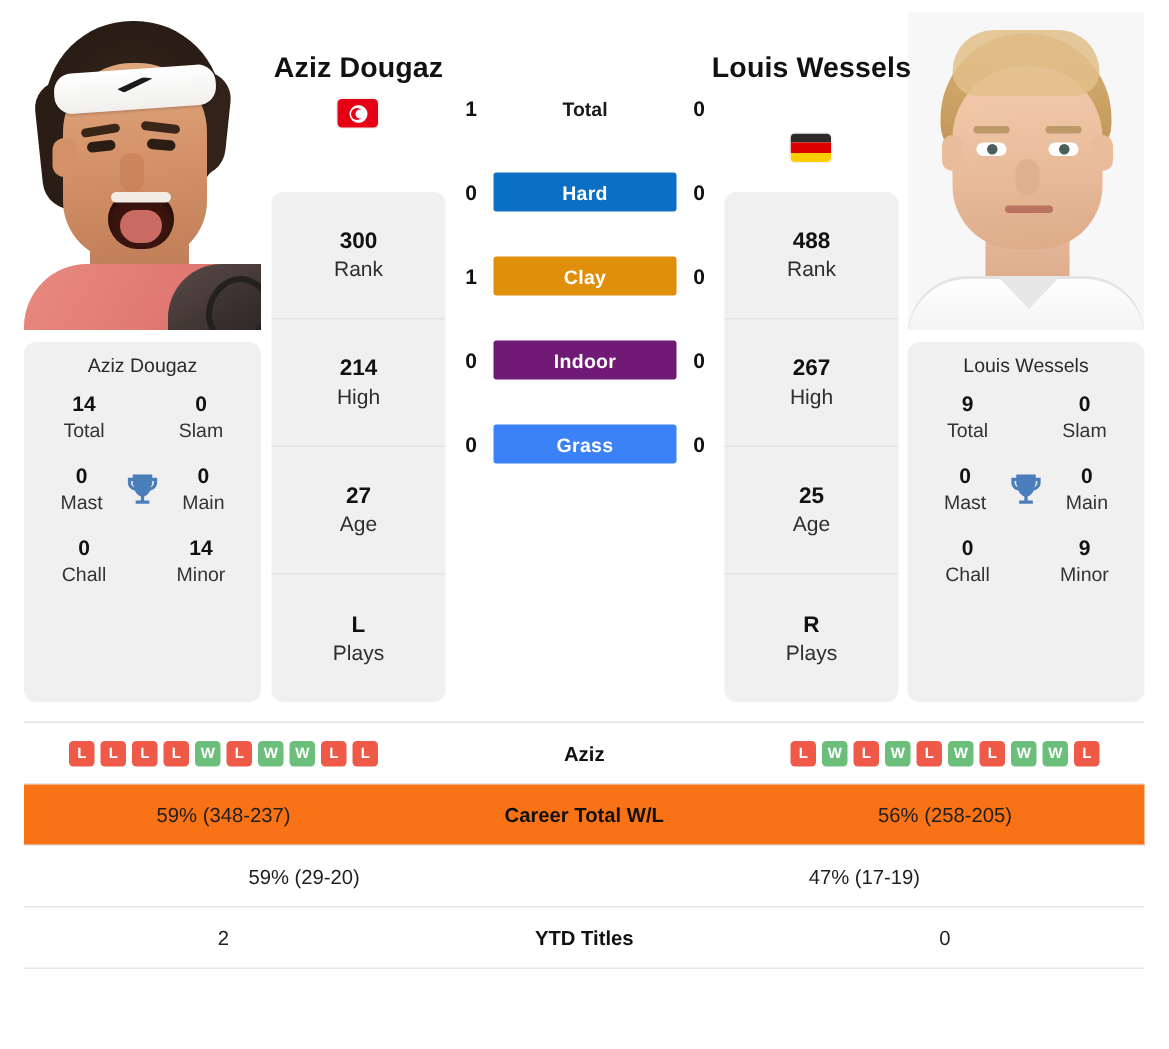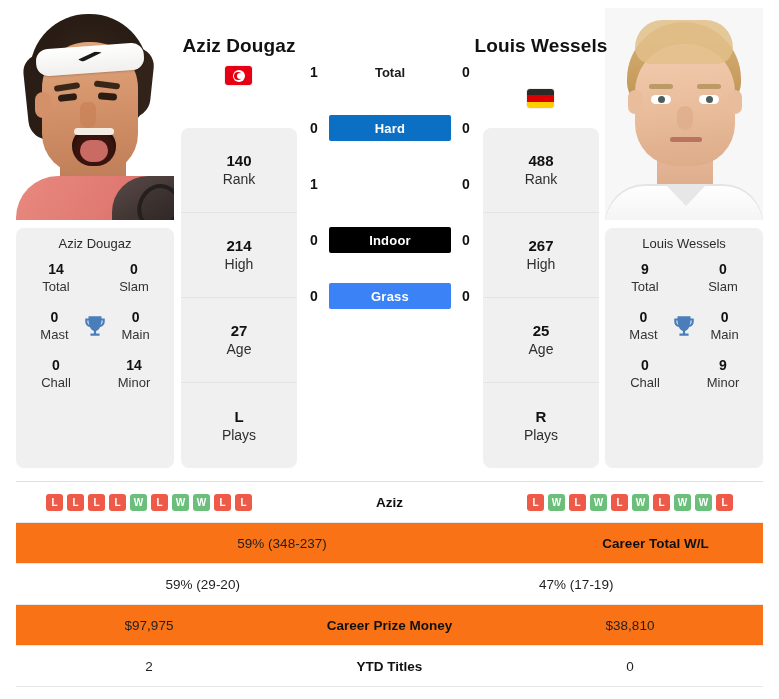--- a/index.html
+++ b/index.html
@@ -417,40 +417,41 @@
       </div>
 
       <div class="srow">
         <div class="scount">0</div>
         <div class="sbadge" style="background:#0b6fc4">Hard</div>
         <div class="scount">0</div>
       </div>
 
       <div class="srow">
         <div class="scount">1</div>
+        <div class="sbadge" style="background:#df8f09">Clay</div>
         <div class="scount">0</div>
       </div>
 
       <div class="srow">
         <div class="scount">0</div>
-        <div class="sbadge" style="background:#000000">Indoor</div>
+        <div class="sbadge" style="background:#701a75">Indoor</div>
         <div class="scount">0</div>
       </div>
 
       <div class="srow">
         <div class="scount">0</div>
         <div class="sbadge" style="background:#3b82f6">Grass</div>
         <div class="scount">0</div>
       </div>
 
     </div>
 
     <div class="infocard left">
       <div class="info-cell">
-        <div class="v">140</div>
+        <div class="v">300</div>
         <div class="k">Rank</div>
       </div>
       <div class="info-cell">
         <div class="v">214</div>
         <div class="k">High</div>
       </div>
       <div class="info-cell">
         <div class="v">27</div>
         <div class="k">Age</div>
       </div>
@@ -593,32 +594,28 @@
             <div class="fbadge W">W</div>
             <div class="fbadge W">W</div>
             <div class="fbadge L">L</div>
           </div>
       </div>
     </div>
 
     <div class="trow alt">
       <div class="tleft">59% (348-237)</div>
       <div class="tmid">Career Total W/L</div>
+      <div class="tright">56% (258-205)</div>
     </div>
 
     <div class="trow">
       <div class="tleft">59% (29-20)</div>
       <div class="tright">47% (17-19)</div>
     </div>
 
-    <div class="trow alt">
-      <div class="tleft">$97,975</div>
-      <div class="tmid">Career Prize Money</div>
-      <div class="tright">$38,810</div>
-    </div>
 
     <div class="trow">
       <div class="tleft">2</div>
       <div class="tmid">YTD Titles</div>
       <div class="tright">0</div>
     </div>
 
   </div>
 
 </div>

